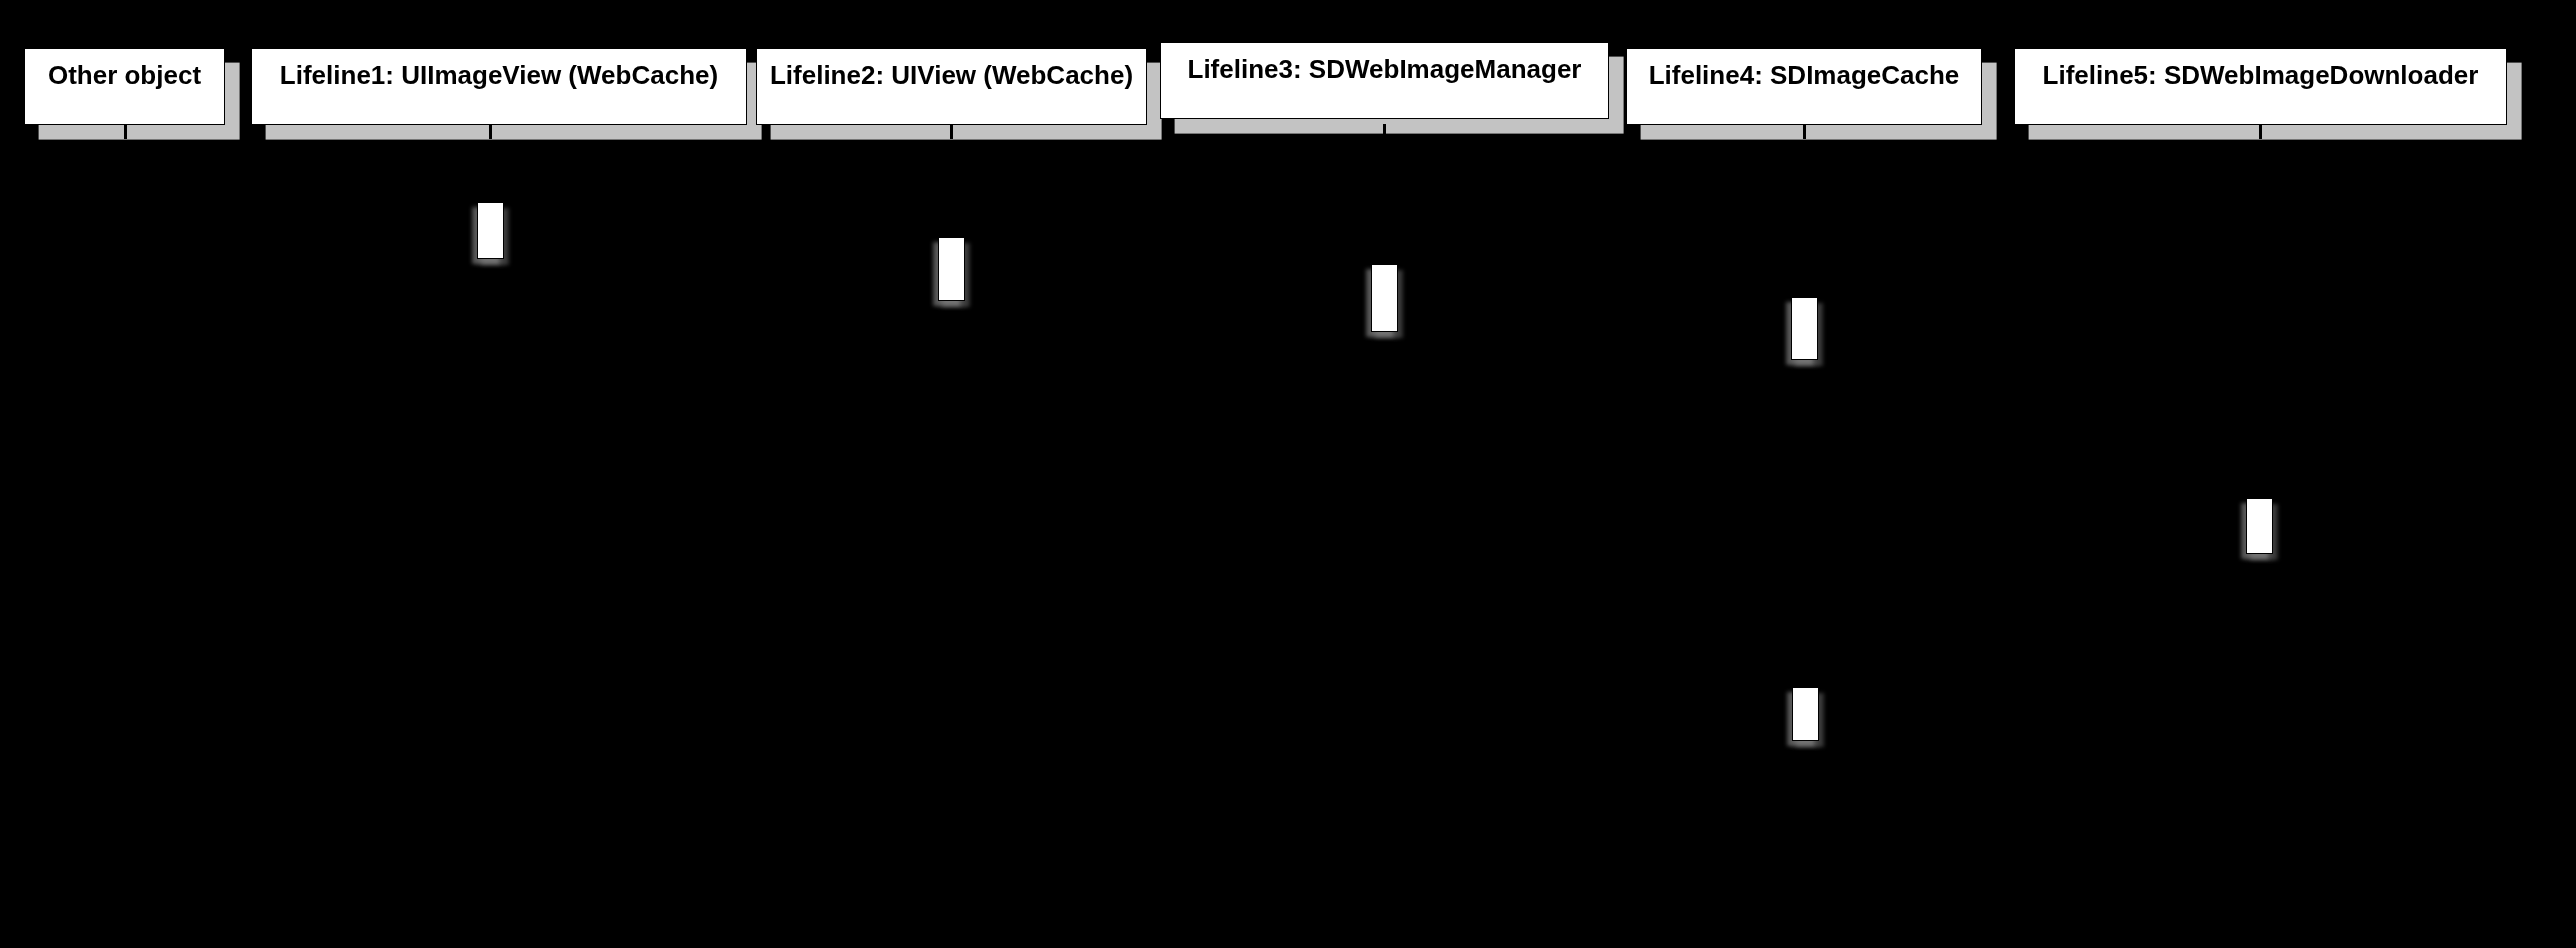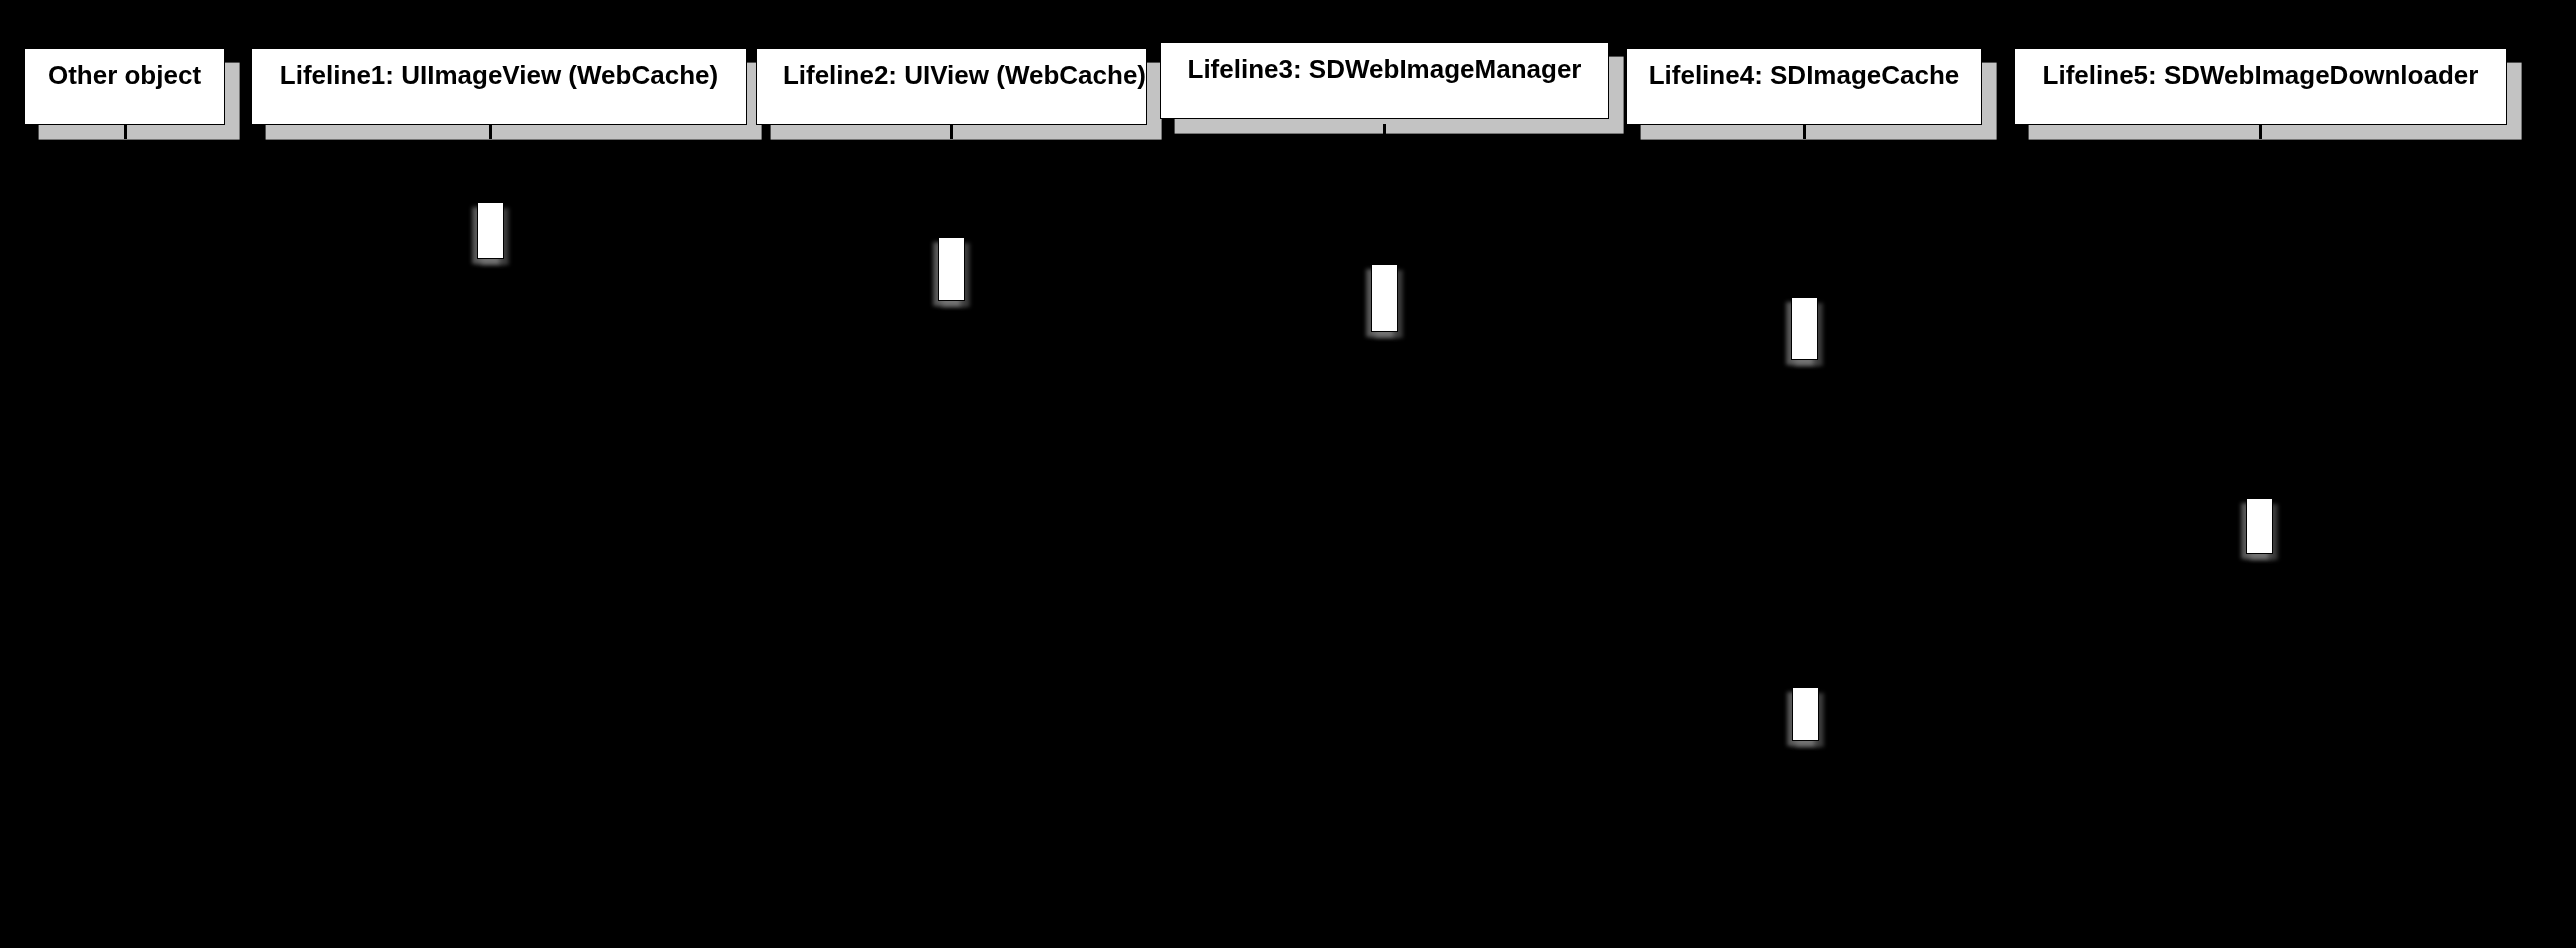--- a/index.html
+++ b/index.html
@@ -74,21 +74,21 @@
   <div class="lifeline-group">
     <div class="lifeline-line" style="left: 489px; top: 124px; height: 789px;"></div>
     <div class="head" style="left: 251px; width: 496px; top: 48px; height: 77px;">
       <span class="lbl">Lifeline1: UIImageView (WebCache)</span>
     </div>
     <div class="dash-notch" style="left: 489px; top: 124px; height: 14.6px;"></div>
   </div>
 
   <div class="lifeline-group">
     <div class="lifeline-line" style="left: 950px; top: 124px; height: 789px;"></div>
-    <div class="head" style="left: 756px; width: 391px; top: 48px; height: 77px; justify-content: flex-end;">
+    <div class="head" style="left: 756px; width: 391px; top: 48px; height: 77px;">
       <span class="lbl">Lifeline2: UIView (WebCache)</span>
     </div>
     <div class="dash-notch" style="left: 950px; top: 124px; height: 14.6px;"></div>
   </div>
 
   <div class="lifeline-group">
     <div class="lifeline-line" style="left: 1383px; top: 124px; height: 789px;"></div>
     <div class="head" style="left: 1160px; width: 449px; top: 42px; height: 77px;">
       <span class="lbl">Lifeline3: SDWebImageManager</span>
     </div>

